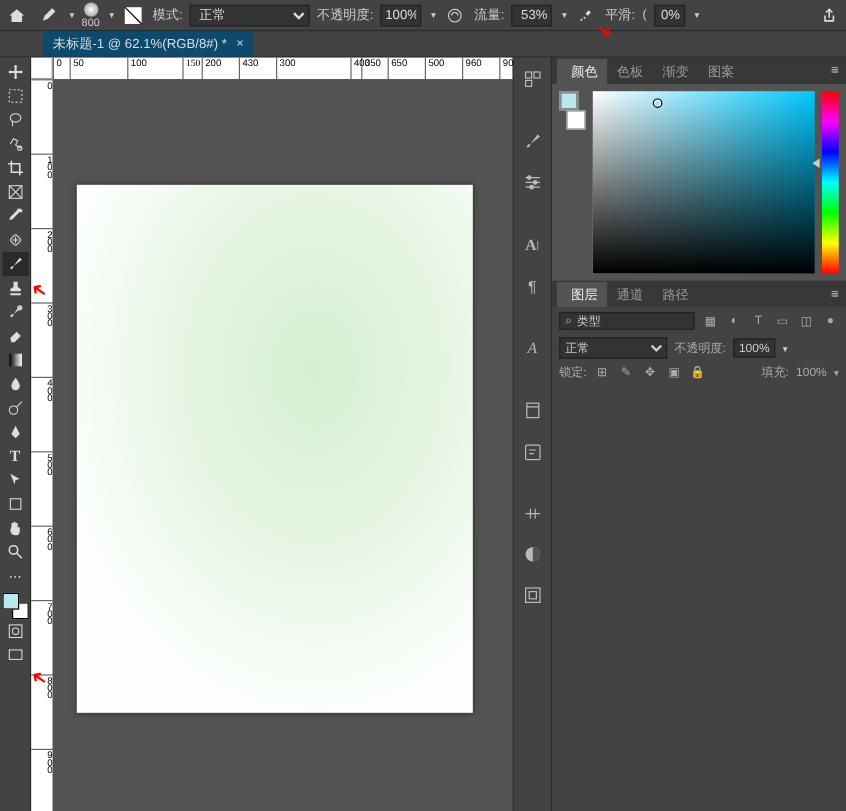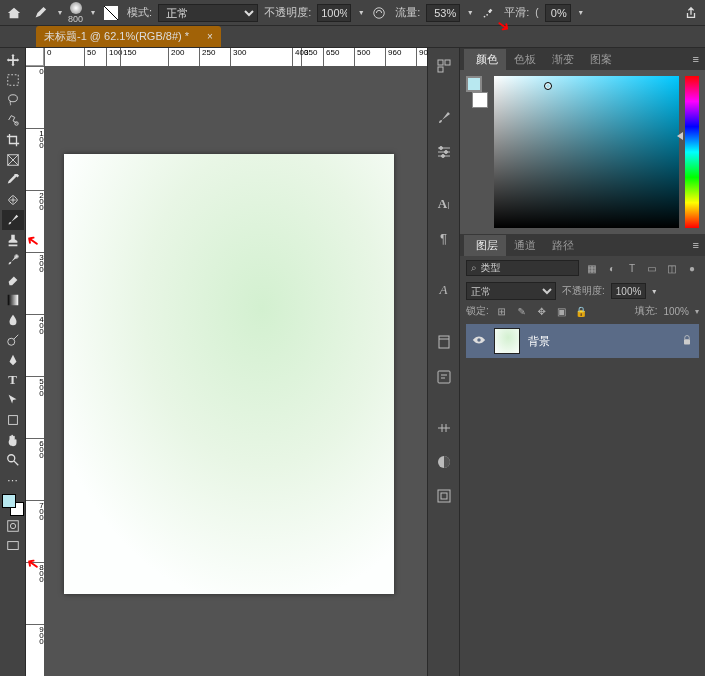--- a/index.html
+++ b/index.html
@@ -10,21 +10,21 @@
 .topbar .brush-preview { display: flex; flex-direction: column; align-items: center; font-size: 9px; color: #ccc; }
 .topbar .brush-circle { width: 12px; height: 12px; background: radial-gradient(circle,#fff,#888); border-radius: 50%; }
 .topbar .dropdown-caret { margin-left: 2px; font-size: 8px; }
 .topbar label { font-size: 11px; color: #ccc; }
 .topbar select, .topbar input { background: #333; border: 1px solid #222; color: #ddd; font-size: 11px; height: 18px; padding: 0 3px; }
 .topbar select.mode { width: 100px; }
 .topbar .pct-input { width: 34px; text-align: right; background: #333; }
 .topbar .red-arrow-top { position: absolute; left: 497px; top: 16px; color: #f00; font-size: 16px; pointer-events: none; transform: rotate(35deg); }
 
 .tabbar { height: 22px; background: #434343; display: flex; align-items: flex-end; padding-left: 36px; border-bottom: 1px solid #2a2a2a; }
-.tabbar .tab { background: #a16207; padding: 3px 8px; font-size: 11px; color: #ddd; display: flex; align-items: center; gap: 18px; border-top-left-radius: 3px; border-top-right-radius: 3px; }
+.tabbar .tab { background: #0c4a6e; padding: 3px 8px; font-size: 11px; color: #ddd; display: flex; align-items: center; gap: 8px; border-top-left-radius: 3px; border-top-right-radius: 3px; }
 .tabbar .tab .close { font-size: 10px; cursor: pointer; }
 
 .main { display: flex; height: calc(676px - 26px - 22px); }
 
 .tools { width: 26px; background: #434343; display: flex; flex-direction: column; align-items: center; padding-top: 2px; gap: 0; border-right: 1px solid #2a2a2a; }
 .tools .tool { width: 22px; height: 20px; display: flex; align-items: center; justify-content: center; cursor: pointer; color: #ddd; position: relative; }
 .tools .tool.active { background: #2a2a2a; }
 .tools .swatches { margin-top: 4px; position: relative; width: 22px; height: 22px; }
 .tools .fg-swatch { position: absolute; width: 14px; height: 14px; background: #b8e8f0; border: 1px solid #000; top: 0; left: 0; }
 .tools .bg-swatch { position: absolute; width: 14px; height: 14px; background: #fff; border: 1px solid #000; bottom: 0; right: 0; }
@@ -304,25 +304,25 @@
         <div class="tick" style="top: 372px;">600</div>
         <div class="tick" style="top: 434px;">700</div>
         <div class="tick" style="top: 496px;">800</div>
         <div class="tick" style="top: 558px;">900</div>
       </div>
   </div>
 
   <div class="canvas-area">
     <div class="ruler-h" id="ruler-h">
         <div class="tick" style="left: 0px;">0</div>
-        <div class="tick" style="left: 40px;">50</div>
+        <div class="tick" style="left: 14px;">50</div>
         <div class="tick" style="left: 62px;">100</div>
-        <div class="tick" style="left: 76px;">150</div>
+        <div class="tick" style="left: 108px; font-family: Liberation Serif, serif;">150</div>
         <div class="tick" style="left: 124px;">200</div>
-        <div class="tick" style="left: 155px;">250</div>
+        <div class="tick" style="left: 155px;">430</div>
         <div class="tick" style="left: 186px;">300</div>
         <div class="tick" style="left: 214px; margin-left: 43px;">350</div>
         <div class="tick" style="left: 248px;">400</div>
         <div class="tick" style="left: 279px;">650</div>
         <div class="tick" style="left: 310px;">500</div>
         <div class="tick" style="left: 341px;">960</div>
         <div class="tick" style="left: 372px;">90</div>
       </div>
     <div class="canvas-viewport">
       <div class="canvas"></div>
@@ -444,33 +444,16 @@
           <span>锁定:</span>
           <span class="icn">⊞</span>
           <span class="icn">✎</span>
           <span class="icn">✥</span>
           <span class="icn">▣</span>
           <span class="icn">🔒</span>
           <span class="lbl" style="margin-left:auto">填充:</span>
           <span class="box">100%</span>
           <span style="font-size:8px">▾</span>
         </div>
-        <div class="layer-list">
-          <div class="layer-item">
-            <span class="vis">
-              <svg width="14" height="14" viewBox="0 0 16 16" fill="#ddd">
-                  <path d="M8 4c4 0 7 4 7 4s-3 4-7 4-7-4-7-4 3-4 7-4zm0 2a2 2 0 1 0 0 4 2 2 0 0 0 0-4z"></path>
-                </svg>
-            </span>
-            <div class="thumb"></div>
-            <span class="name">背景</span>
-            <span class="lock">
-              <svg width="12" height="12" viewBox="0 0 16 16" fill="#ccc">
-                  <rect x="4" y="7" width="8" height="7" rx="1"></rect>
-                  <path d="M5 7V5a3 3 0 1 1 6 0v2" fill="none" stroke="#ccc"></path>
-                </svg>
-            </span>
-          </div>
-        </div>
       </div>
     </div>
   </div>
 </div>
 
 </body></html>

